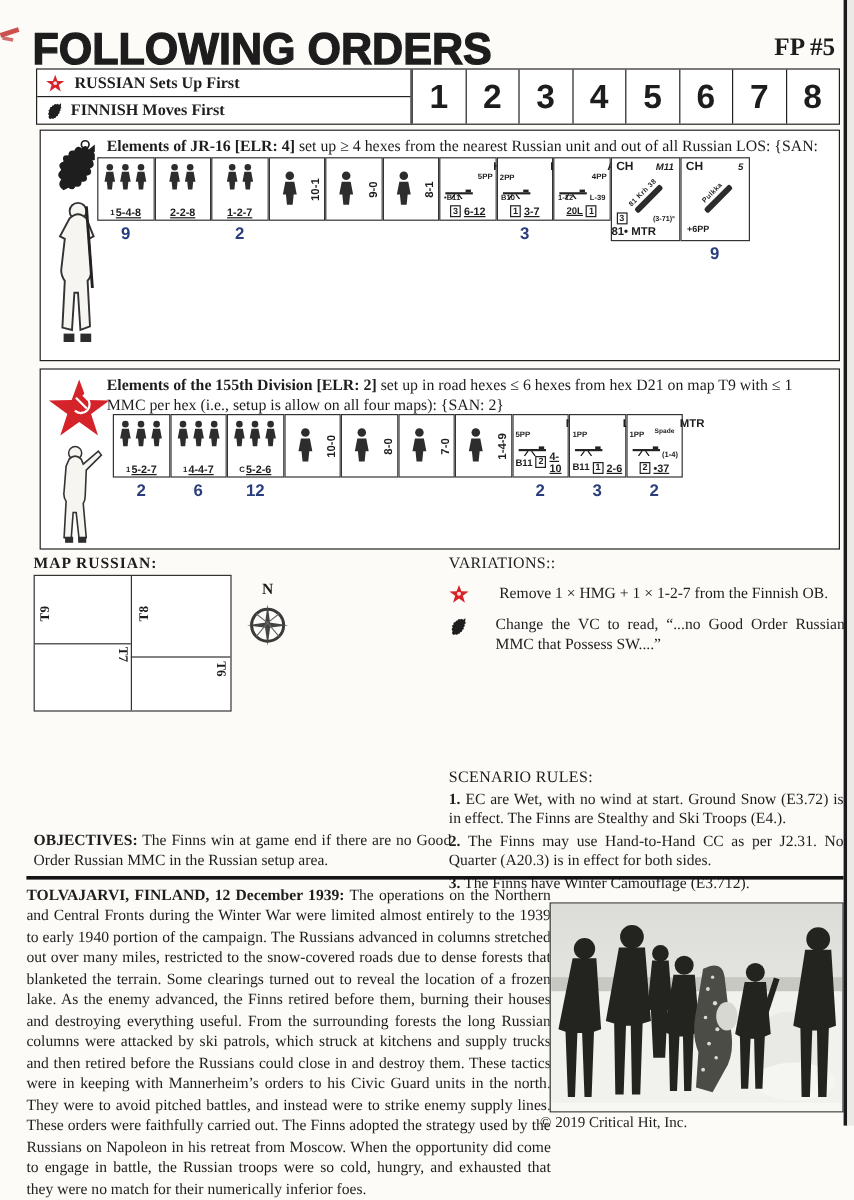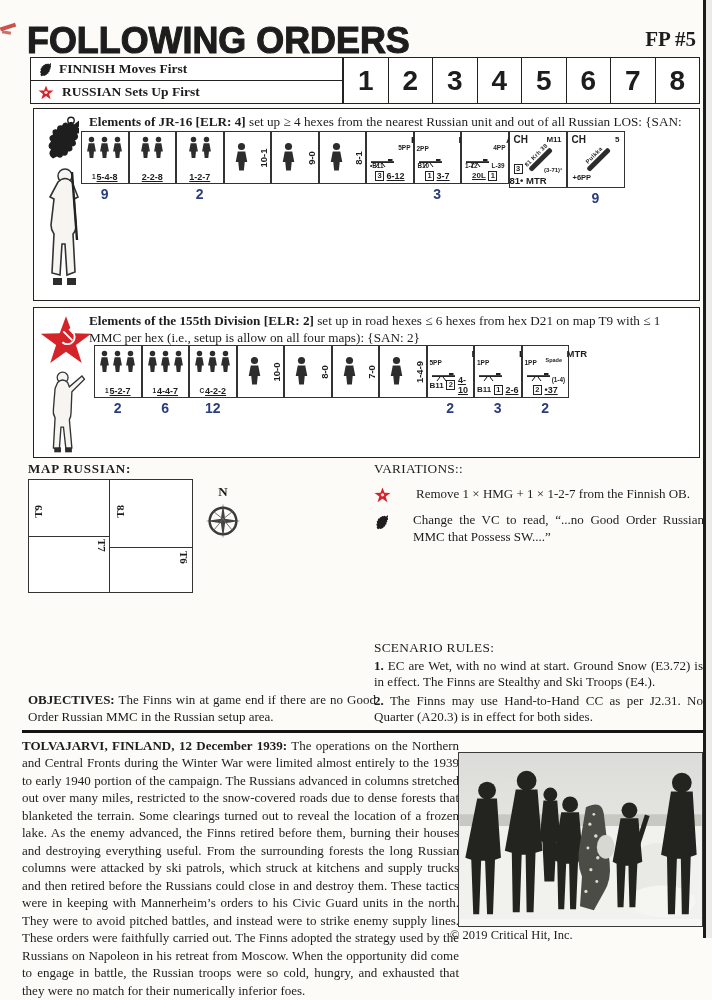--- a/index.html
+++ b/index.html
@@ -29,21 +29,21 @@
   .ob1{top:108px;height:193px;}
   .ob2{top:307px;height:151px;}
   .ob-h{position:absolute;left:55px;top:4px;right:10px;margin:0;font-size:13.2px;line-height:1.3;}
   .ob-h b{font-weight:bold;}
   .crow{position:absolute;display:flex;align-items:flex-start;}
   .ob1 .crow{left:47px;top:22px;}
   .ob2 .crow{left:60px;top:37px;}
   .cwrap{display:flex;flex-direction:column;align-items:center;}
   .counter{position:relative;width:47.5px;height:53px;border:1.1px solid #333;background:#fff;
            font-family:"Liberation Sans",sans-serif;}
-  .counter.ch{width:58px;height:57px;}
+  .counter.ch{width:58px;height:70px;}
   .count{height:17px;margin-top:2px;font-family:"Liberation Sans",sans-serif;font-weight:bold;
          font-size:14px;color:var(--accent_blue,#2a3d7c);}
   .figs{position:absolute;top:3px;left:0;right:0;display:flex;justify-content:center;}
   .fig{width:13px;height:25px;fill:#2d2d2d;}
   .lfig{position:absolute;left:8px;top:6px;width:17px;height:38px;}
   .lfig .fig{width:100%;height:100%;}
   .sval{position:absolute;bottom:1px;left:0;right:0;text-align:center;font-weight:bold;font-size:9px;white-space:nowrap;}
   .pfx{display:inline;font-size:6.5px;vertical-align:1.5px;margin-right:1px;}
   .u{display:inline;text-decoration:underline;}
   .lval{position:absolute;right:1px;top:50%;transform:translateY(-50%) rotate(180deg);
@@ -56,21 +56,21 @@
   .gunwrap svg{width:100%;height:100%;fill:#222;}
   .w-mid{position:absolute;left:3px;right:3px;top:30px;display:flex;justify-content:space-between;
          font-size:6.3px;font-weight:bold;}
   .w-bot{position:absolute;bottom:2px;left:2px;right:2px;display:flex;align-items:center;
          justify-content:center;gap:2.5px;font-weight:bold;font-size:9px;}
   .bbox,.ch-box{border:1.1px solid #222;font-size:7.5px;line-height:8.5px;padding:0 1.5px;font-weight:bold;}
   .bpre{font-size:8px;}
   .bpre.u{text-decoration:underline;}
   .btext{text-decoration:underline;}
   .ch-tl{position:absolute;left:4px;top:2px;font-weight:bold;font-size:10px;}
-  .ch-tr{position:absolute;right:4px;top:3px;font-weight:bold;font-size:8px;}
+  .ch-tr{position:absolute;right:4px;top:3px;font-weight:bold;font-size:8px;font-style:italic;}
   .diag{position:absolute;left:50%;top:45%;transform:translate(-50%,-50%) rotate(-45deg);
         display:flex;flex-direction:column;align-items:center;}
   .diagtext{font-size:5.8px;font-weight:bold;letter-spacing:.4px;white-space:nowrap;}
   .diagbar{width:30px;height:4.5px;background:#2c2c2c;border-radius:2px;margin-top:1px;}
   .ch-box{position:absolute;left:4px;bottom:13px;}
   .ch-note{position:absolute;right:3px;bottom:14px;font-size:6px;font-weight:bold;}
   .ch-bottom{position:absolute;left:0;right:0;bottom:1px;text-align:left;font-weight:bold;font-size:9.5px;}
   .ch-bl{position:absolute;left:5px;bottom:5px;font-weight:bold;font-size:7.5px;}
 
   
@@ -126,31 +126,31 @@
 
   <div class="scan-mark" data-interactable="false"></div>
   <div class="scan-mark2" data-interactable="false"></div>
 
   <h1 class="title" data-interactable="false">FOLLOWING ORDERS</h1>
   <div class="fp" data-interactable="false">FP #5</div>
 
   <div class="track" data-interactable="false">
     <div class="track-labels" data-interactable="false">
       <div class="track-row" data-interactable="false">
-        <svg width="13" height="16" viewBox="0 0 36 46" data-interactable="false">
-            <path d="M10 44 q-6 -4 -2 -9 q-5 -3 0 -8 q-4 -5 2 -7 q-2 -6 4 -5 q0 -5 5 -4 q2 -5 6 -2 q4 -4 6 1 l5 -4 q3 3 -1 7 l4 2 q0 4 -5 4 q3 5 -2 7 q3 5 -3 6 q2 5 -4 5 q0 5 -5 4 q-2 4 -6 1 z" fill="#1e1e1e"></path>
-          </svg>
-        <span data-interactable="false">FINNISH Moves First</span>
-      </div>
-      <div class="track-row" data-interactable="false">
         <svg width="16" height="15" viewBox="0 0 20 19" data-interactable="false">
             <polygon class="starfill" points="10,0.5 12.4,6.9 19.5,7 13.8,11.3 15.9,18.1 10,13.9 4.1,18.1 6.2,11.3 0.5,7 7.6,6.9"></polygon>
             <circle cx="10" cy="9.3" r="2" fill="#fff" opacity=".85"></circle>
           </svg>
         <span data-interactable="false">RUSSIAN Sets Up First</span>
+      </div>
+      <div class="track-row" data-interactable="false">
+        <svg width="13" height="16" viewBox="0 0 36 46" data-interactable="false">
+            <path d="M10 44 q-6 -4 -2 -9 q-5 -3 0 -8 q-4 -5 2 -7 q-2 -6 4 -5 q0 -5 5 -4 q2 -5 6 -2 q4 -4 6 1 l5 -4 q3 3 -1 7 l4 2 q0 4 -5 4 q3 5 -2 7 q3 5 -3 6 q2 5 -4 5 q0 5 -5 4 q-2 4 -6 1 z" fill="#1e1e1e"></path>
+          </svg>
+        <span data-interactable="false">FINNISH Moves First</span>
       </div>
     </div>
     <div class="turn-cells" data-interactable="false">
         <div class="turn-cell" data-interactable="false">1</div>
         <div class="turn-cell" data-interactable="false">2</div>
         <div class="turn-cell" data-interactable="false">3</div>
         <div class="turn-cell" data-interactable="false">4</div>
         <div class="turn-cell" data-interactable="false">5</div>
         <div class="turn-cell" data-interactable="false">6</div>
         <div class="turn-cell" data-interactable="false">7</div>
@@ -408,21 +408,21 @@
               </svg>
               <svg class="fig" viewBox="0 0 10 17" data-interactable="false">
                 <circle cx="5" cy="2.3" r="2.1"></circle>
                 <path d="M2.8 5.2h4.4l1.2 6.3h-1.5l-.5 5H3.6l-.5-5H1.6z"></path>
               </svg>
               <svg class="fig" viewBox="0 0 10 17" data-interactable="false">
                 <circle cx="5" cy="2.3" r="2.1"></circle>
                 <path d="M2.8 5.2h4.4l1.2 6.3h-1.5l-.5 5H3.6l-.5-5H1.6z"></path>
               </svg>
             </div>
-            <div class="sval" data-interactable="false"><div class="pfx" data-interactable="false">C</div><div class="u" data-interactable="false">4-2-2</div></div>
+            <div class="sval" data-interactable="false"><div class="pfx" data-interactable="false">C</div><div class="u" data-interactable="false">5-2-6</div></div>
           </div>
           <div class="count" data-interactable="false">12</div>
         </div>
         <div class="cwrap" data-interactable="false">
           <div class="counter leader" data-interactable="false">
             <div class="lfig" data-interactable="false"><svg class="fig" viewBox="0 0 10 17" data-interactable="false">
                 <circle cx="5" cy="2.3" r="2.1"></circle>
                 <path d="M2.8 5.2h4.4l1.2 6.3h-1.5l-.5 5H3.6l-.5-5H1.6z"></path>
               </svg></div>
             <div class="lval" data-interactable="false">10-0</div>
@@ -551,20 +551,21 @@
           <path d="M10 44 q-6 -4 -2 -9 q-5 -3 0 -8 q-4 -5 2 -7 q-2 -6 4 -5 q0 -5 5 -4 q2 -5 6 -2 q4 -4 6 1 l5 -4 q3 3 -1 7 l4 2 q0 4 -5 4 q3 5 -2 7 q3 5 -3 6 q2 5 -4 5 q0 5 -5 4 q-2 4 -6 1 z" fill="#1e1e1e"></path>
         </svg>
       <p data-interactable="false">Change the VC to read, “...no Good Order Russian MMC that Possess SW....”</p>
     </div>
   </div>
 
   <div class="rules" data-interactable="false">
     <div class="sec-label" data-interactable="false">SCENARIO RULES:</div>
     <p data-interactable="false"><b data-interactable="false">1.</b> <span data-interactable="false">EC are Wet, with no wind at start. Ground Snow (E3.72) is in effect. The Finns are Stealthy and Ski Troops (E4.).</span></p>
     <p data-interactable="false"><b data-interactable="false">2.</b> <span data-interactable="false">The Finns may use Hand-to-Hand CC as per J2.31. No Quarter (A20.3) is in effect for both sides.</span></p>
+    <p data-interactable="false"><b data-interactable="false">3.</b> <span data-interactable="false">The Finns have Winter Camouflage (E3.712).</span></p>
   </div>
 
   <div class="obj" data-interactable="false"><b data-interactable="false">OBJECTIVES:</b> <span data-interactable="false">The Finns win at game end if there are no Good Order Russian MMC in the Russian setup area.</span></div>
 
   <div class="rule-thick" data-interactable="false"></div>
 
   <div class="aftermath" data-interactable="false"><b data-interactable="false">TOLVAJARVI, FINLAND, 12 December 1939:</b> <span data-interactable="false">The operations on the Northern and Central Fronts during the Winter War were limited almost entirely to the 1939 to early 1940 portion of the campaign. The Russians advanced in columns stretched out over many miles, restricted to the snow-covered roads due to dense forests that blanketed the terrain. Some clearings turned out to reveal the location of a frozen lake. As the enemy advanced, the Finns retired before them, burning their houses and destroying everything useful. From the surrounding forests the long Russian columns were attacked by ski patrols, which struck at kitchens and supply trucks and then retired before the Russians could close in and destroy them. These tactics were in keeping with Mannerheim’s orders to his Civic Guard units in the north. They were to avoid pitched battles, and instead were to strike enemy supply lines. These orders were faithfully carried out. The Finns adopted the strategy used by the Russians on Napoleon in his retreat from Moscow. When the opportunity did come to engage in battle, the Russian troops were so cold, hungry, and exhausted that they were no match for their numerically inferior foes.</span></div>
 
   <div class="photo" data-interactable="false">
     <svg viewBox="0 0 245 175" data-interactable="false">

